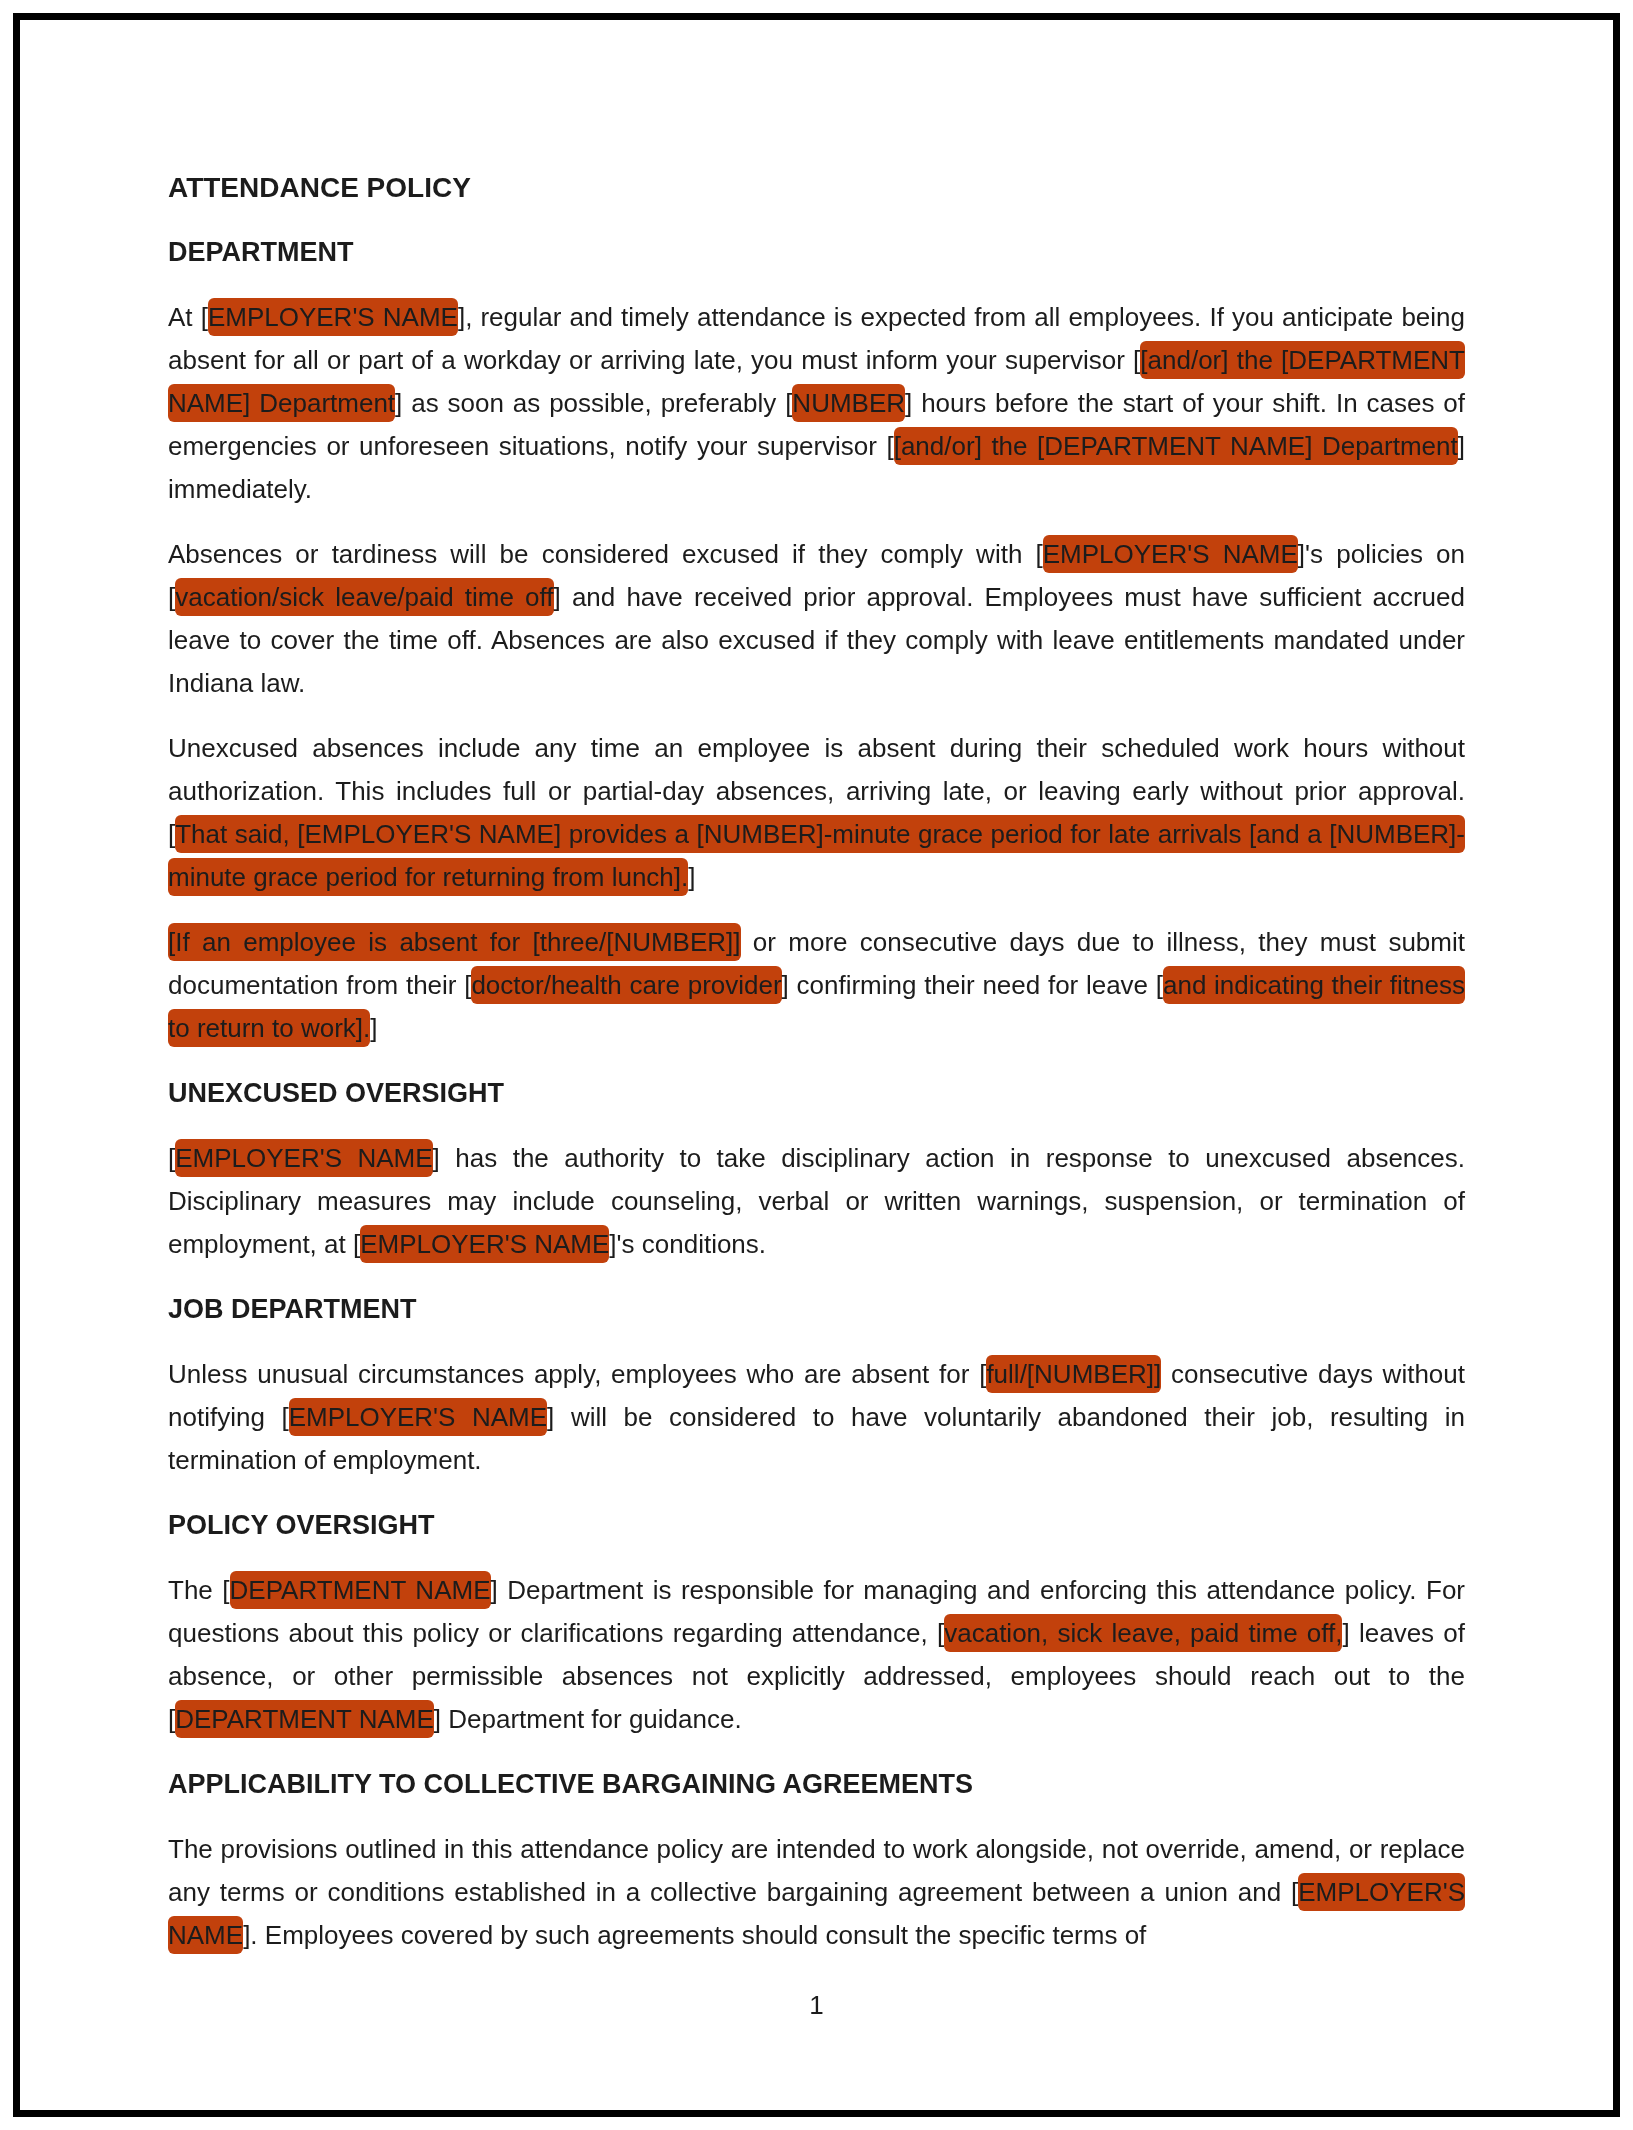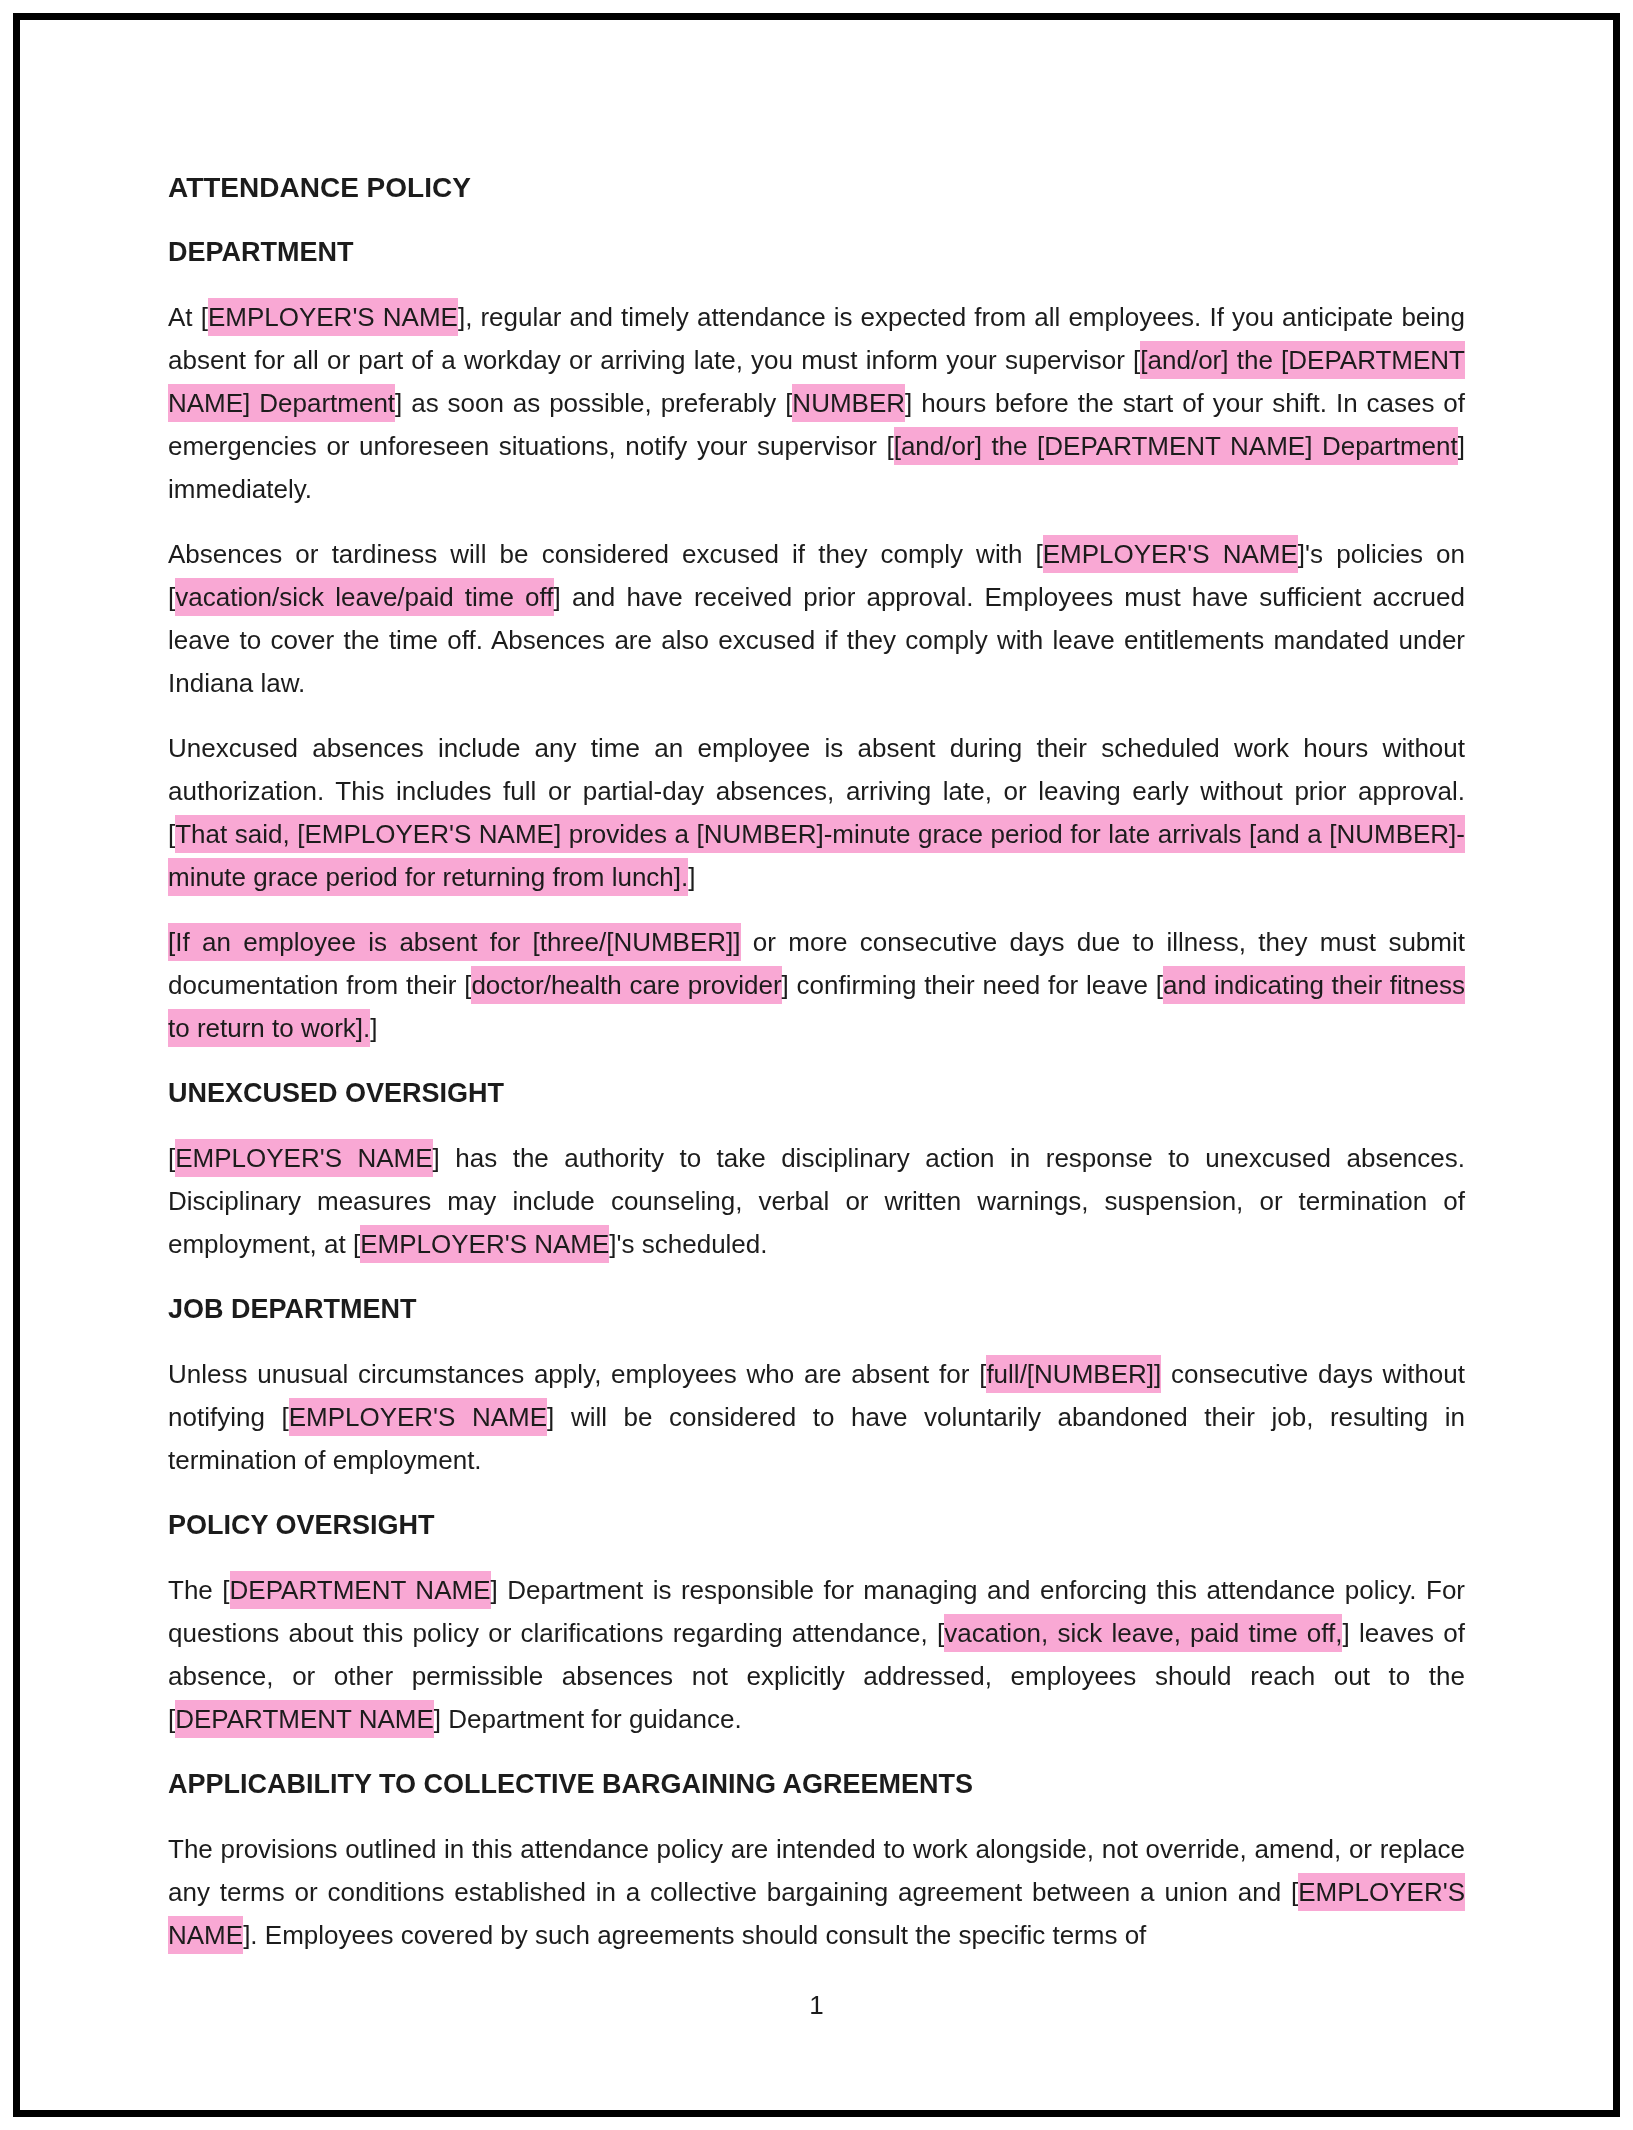--- a/index.html
+++ b/index.html
@@ -36,24 +36,25 @@
     line-height: 43px;
     margin: 0 0 22px 0;
   }
   .para {
     font-size: 26px;
     line-height: 43px;
     margin: 0 0 22px 0;
     text-align: justify;
   }
   .hl {
-    background: #f9a8d4;
+    background: #c2410c;
     padding: 4px 0;
     -webkit-box-decoration-break: clone;
     box-decoration-break: clone;
+    border-radius: 6px;
   }
   .page-footer {
     position: absolute;
     left: 0; right: 0;
     bottom: 112px;
     text-align: center;
     font-size: 26px;
     line-height: 26px;
   }
 </style>
@@ -65,21 +66,21 @@
 <div class="content">
   <div class="doc-title">ATTENDANCE POLICY</div>
 
   <div>
       <h2 class="section-heading">DEPARTMENT</h2>
       <p class="para"><span class="txt">At [</span><span class="hl">EMPLOYER'S NAME</span><span class="txt">], regular and timely attendance is expected from all employees. If you anticipate being absent for all or part of a workday or arriving late, you must inform your supervisor [</span><span class="hl">[and/or] the [DEPARTMENT NAME] Department</span><span class="txt">] as soon as possible, preferably [</span><span class="hl">NUMBER</span><span class="txt">] hours before the start of your shift. In cases of emergencies or unforeseen situations, notify your supervisor [</span><span class="hl">[and/or] the [DEPARTMENT NAME] Department</span><span class="txt">] immediately.</span></p>
       <p class="para"><span class="txt">Absences or tardiness will be considered excused if they comply with [</span><span class="hl">EMPLOYER'S NAME</span><span class="txt">]'s policies on [</span><span class="hl">vacation/sick leave/paid time off</span><span class="txt">] and have received prior approval. Employees must have sufficient accrued leave to cover the time off. Absences are also excused if they comply with leave entitlements mandated under Indiana law.</span></p>
       <p class="para"><span class="txt">Unexcused absences include any time an employee is absent during their scheduled work hours without authorization. This includes full or partial-day absences, arriving late, or leaving early without prior approval. [</span><span class="hl">That said, [EMPLOYER'S NAME] provides a [NUMBER]-minute grace period for late arrivals [and a [NUMBER]-minute grace period for returning from lunch].</span><span class="txt">]</span></p>
       <p class="para"><span class="hl">[If an employee is absent for [three/[NUMBER]]</span><span class="txt"> or more consecutive days due to illness, they must submit documentation from their [</span><span class="hl">doctor/health care provider</span><span class="txt">] confirming their need for leave [</span><span class="hl">and indicating their fitness to return to work].</span><span class="txt">]</span></p>
       <h2 class="section-heading">UNEXCUSED OVERSIGHT</h2>
-      <p class="para"><span class="txt">[</span><span class="hl">EMPLOYER'S NAME</span><span class="txt">] has the authority to take disciplinary action in response to unexcused absences. Disciplinary measures may include counseling, verbal or written warnings, suspension, or termination of employment, at [</span><span class="hl">EMPLOYER'S NAME</span><span class="txt">]'s scheduled.</span></p>
+      <p class="para"><span class="txt">[</span><span class="hl">EMPLOYER'S NAME</span><span class="txt">] has the authority to take disciplinary action in response to unexcused absences. Disciplinary measures may include counseling, verbal or written warnings, suspension, or termination of employment, at [</span><span class="hl">EMPLOYER'S NAME</span><span class="txt">]'s conditions.</span></p>
       <h2 class="section-heading">JOB DEPARTMENT</h2>
       <p class="para"><span class="txt">Unless unusual circumstances apply, employees who are absent for [</span><span class="hl">full/[NUMBER]]</span><span class="txt"> consecutive days without notifying [</span><span class="hl">EMPLOYER'S NAME</span><span class="txt">] will be considered to have voluntarily abandoned their job, resulting in termination of employment.</span></p>
       <h2 class="section-heading">POLICY OVERSIGHT</h2>
       <p class="para"><span class="txt">The [</span><span class="hl">DEPARTMENT NAME</span><span class="txt">] Department is responsible for managing and enforcing this attendance policy. For questions about this policy or clarifications regarding attendance, [</span><span class="hl">vacation, sick leave, paid time off,</span><span class="txt">] leaves of absence, or other permissible absences not explicitly addressed, employees should reach out to the [</span><span class="hl">DEPARTMENT NAME</span><span class="txt">] Department for guidance.</span></p>
       <h2 class="section-heading">APPLICABILITY TO COLLECTIVE BARGAINING AGREEMENTS</h2>
       <p class="para"><span class="txt">The provisions outlined in this attendance policy are intended to work alongside, not override, amend, or replace any terms or conditions established in a collective bargaining agreement between a union and [</span><span class="hl">EMPLOYER'S NAME</span><span class="txt">]. Employees covered by such agreements should consult the specific terms of</span></p>
     </div>
 </div>
 
 <div class="page-footer">1</div>

